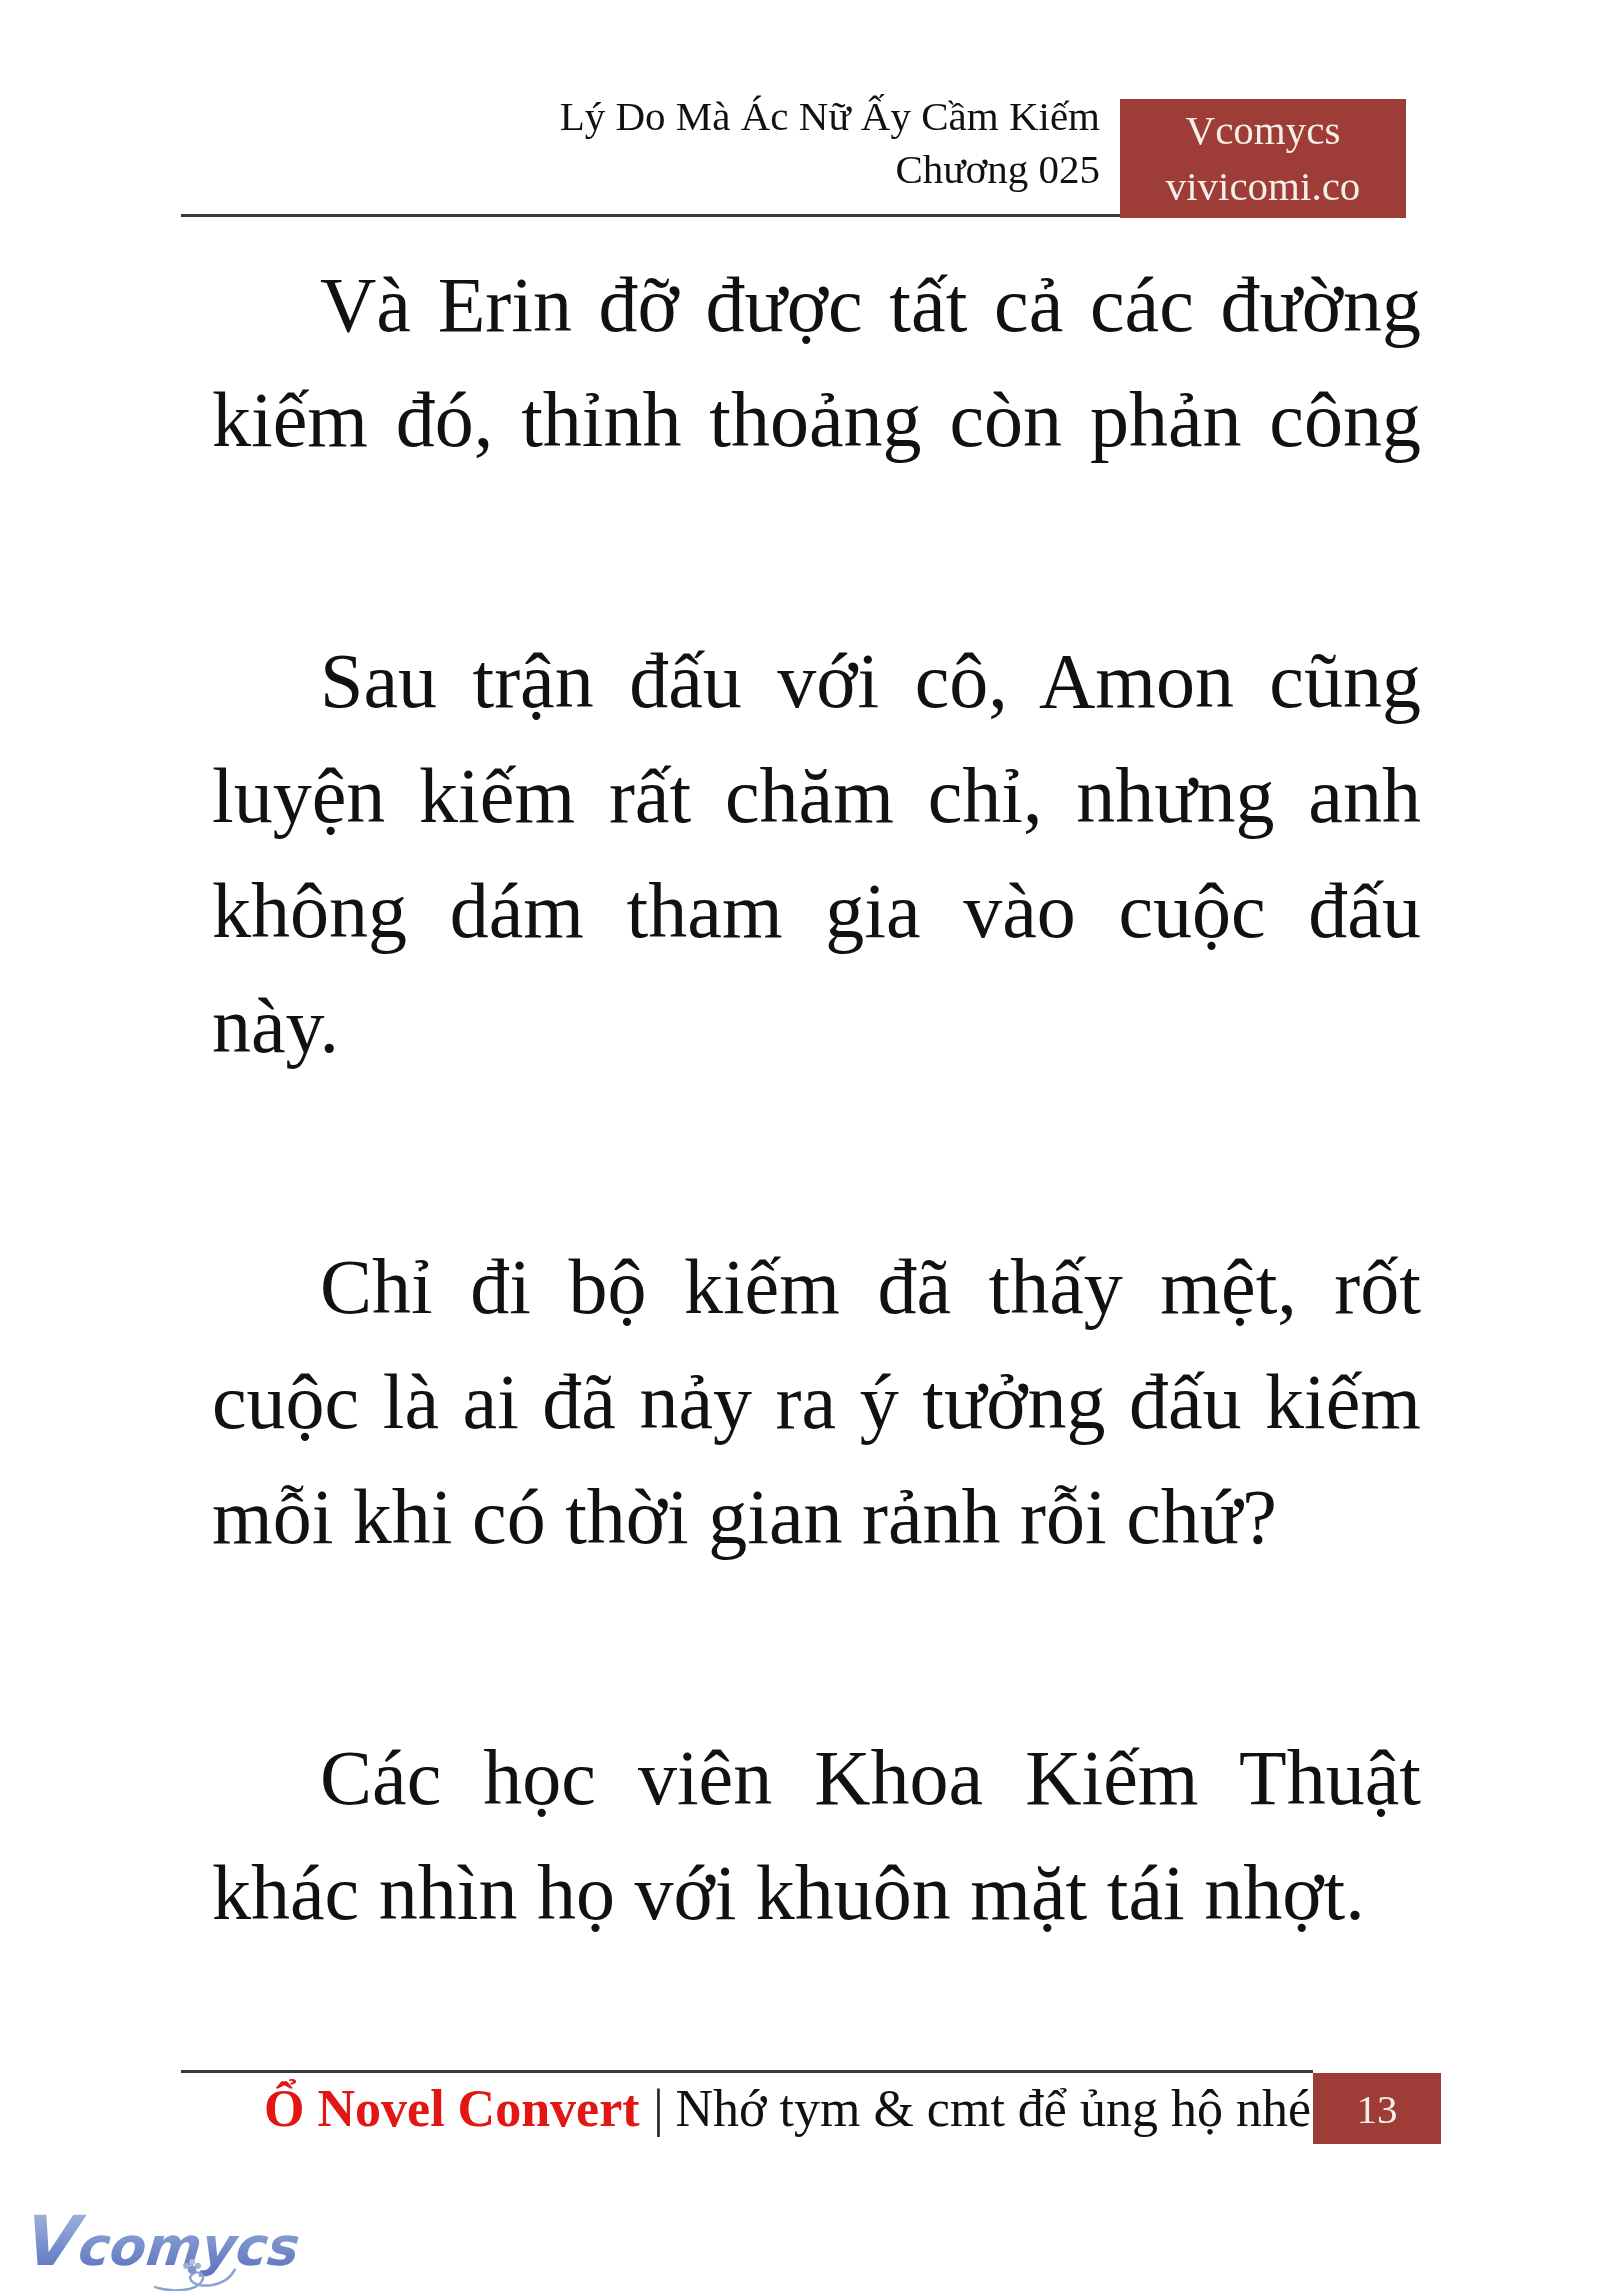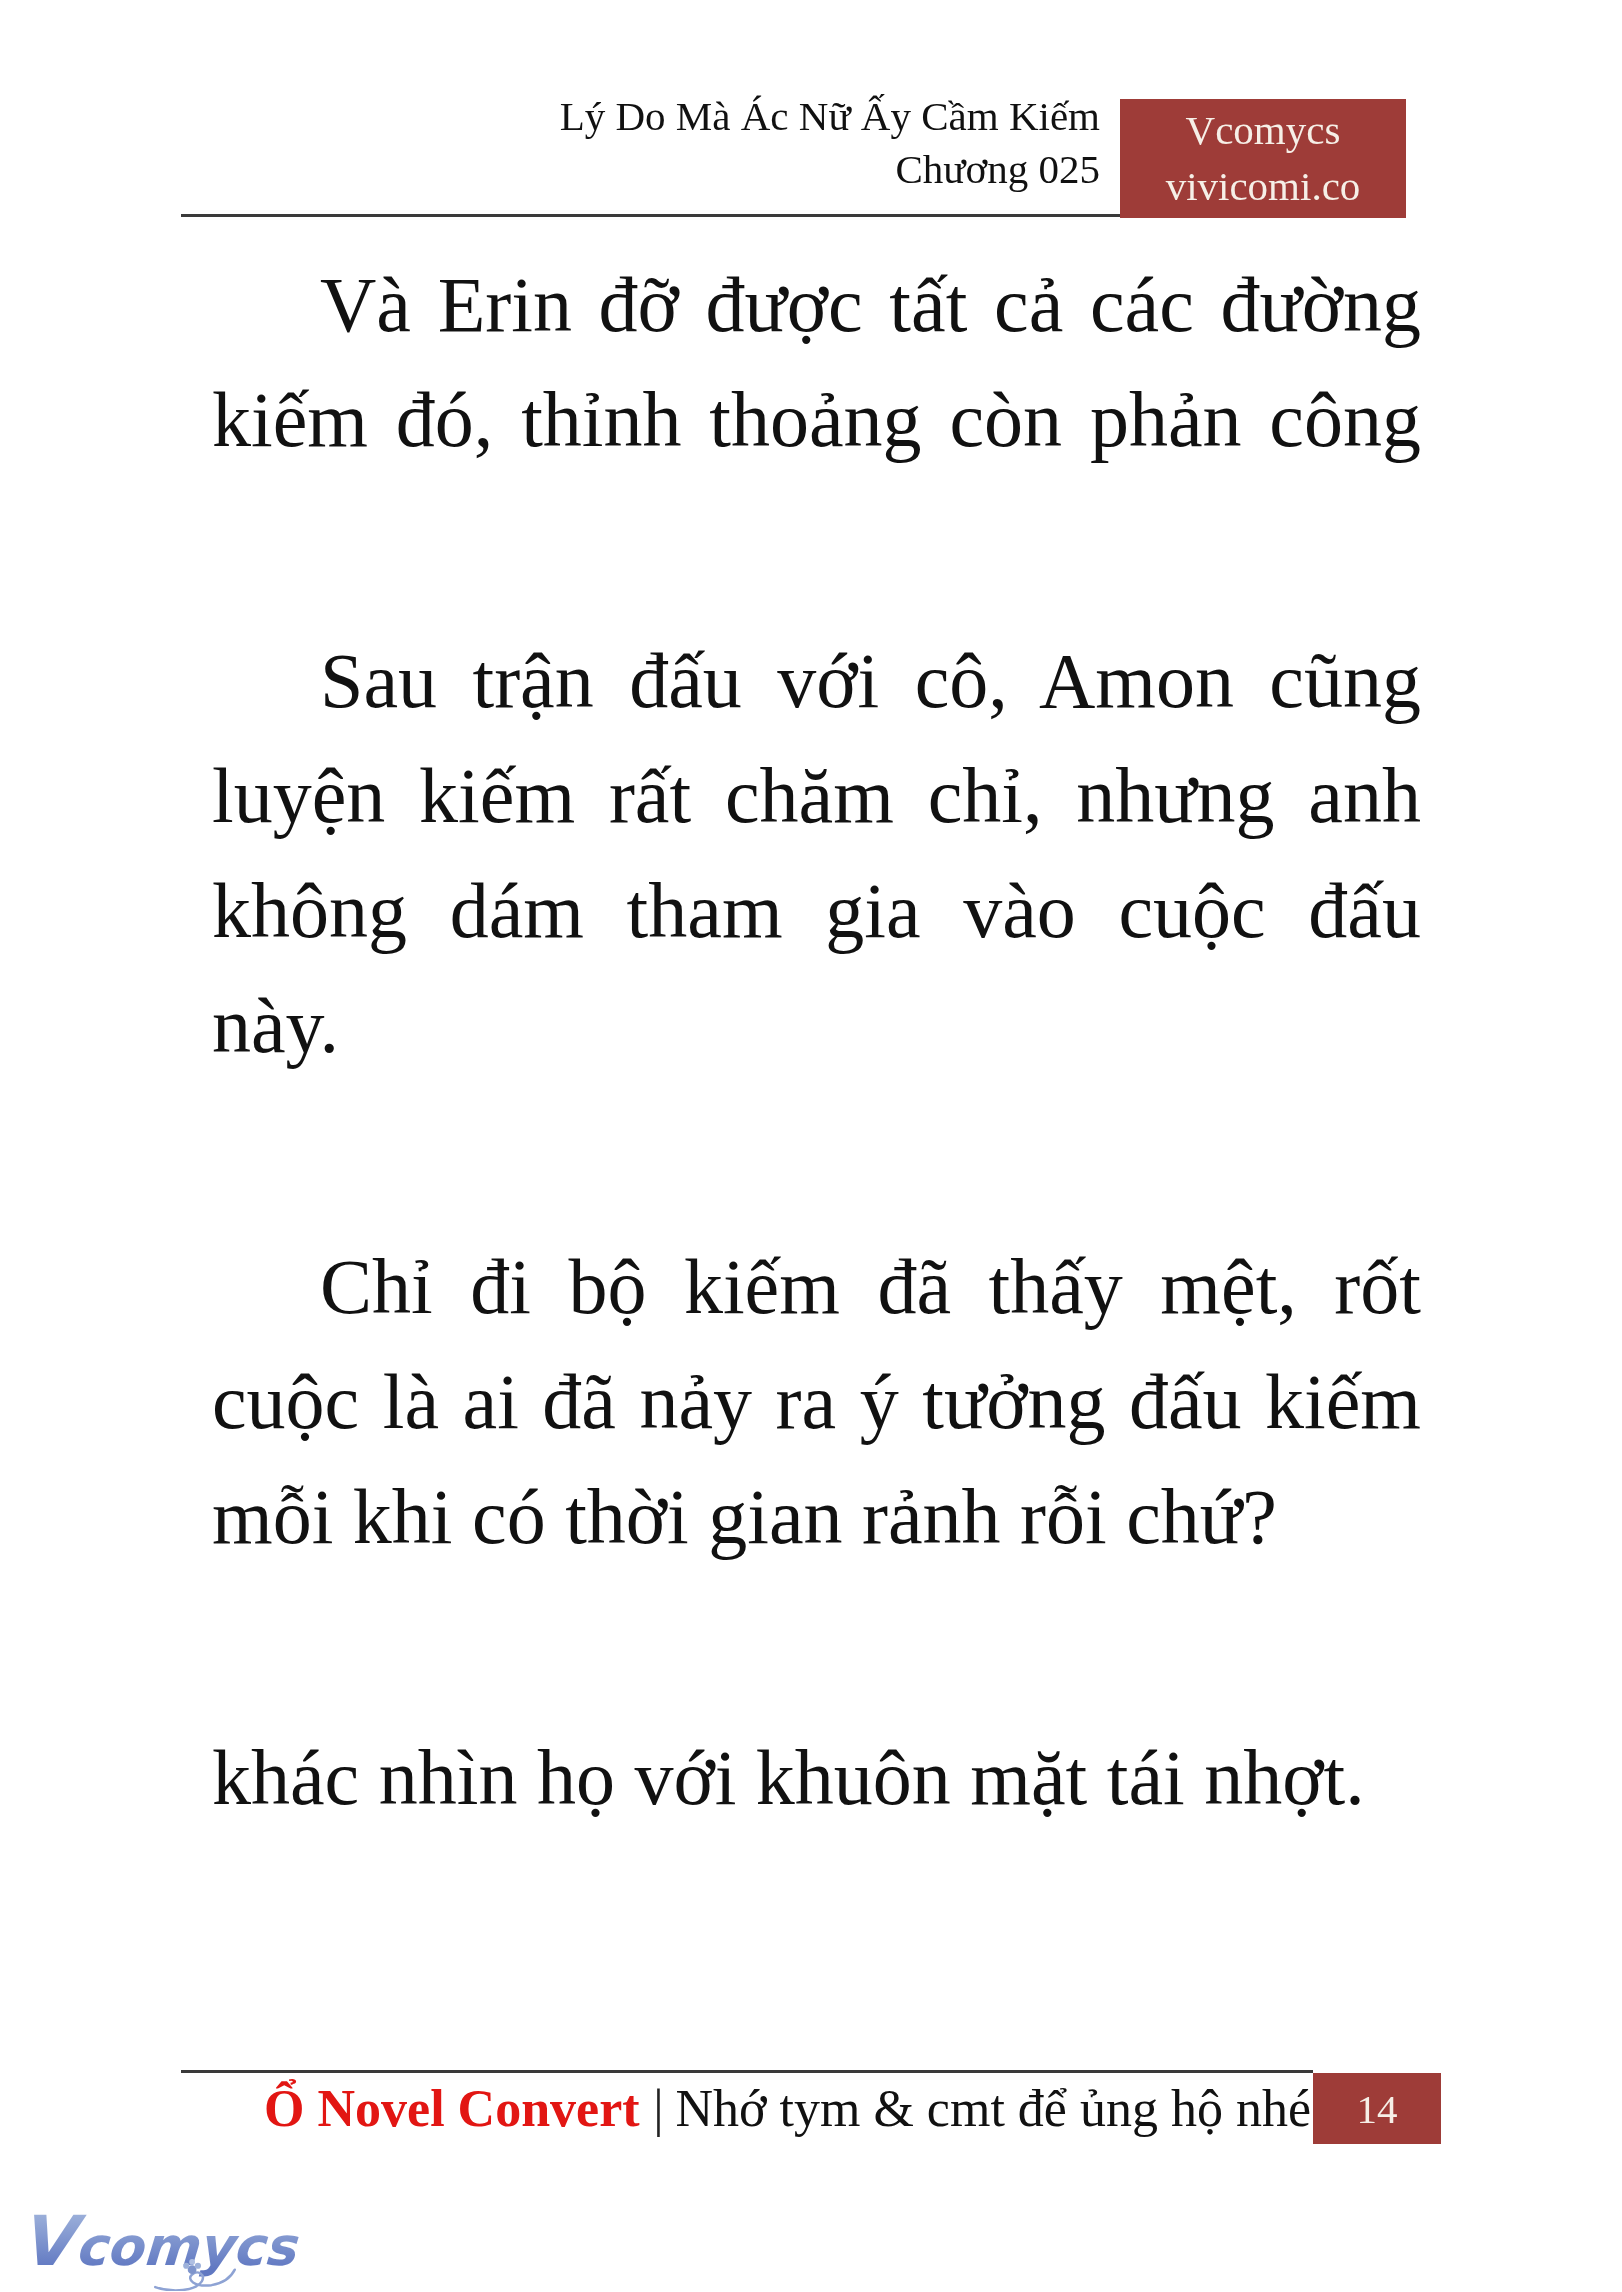--- a/index.html
+++ b/index.html
@@ -166,32 +166,33 @@
         <div class="line">luyện kiếm rất chăm chỉ, nhưng anh</div>
         <div class="line">không dám tham gia vào cuộc đấu</div>
         <div class="line last">này.</div>
       </div>
       <div class="paragraph">
         <div class="line first">Chỉ đi bộ kiếm đã thấy mệt, rốt</div>
         <div class="line">cuộc là ai đã nảy ra ý tưởng đấu kiếm</div>
         <div class="line last">mỗi khi có thời gian rảnh rỗi chứ?</div>
       </div>
       <div class="paragraph">
+        <div class="line first">Các học viên Khoa Kiếm Thuật</div>
         <div class="line last">khác nhìn họ với khuôn mặt tái nhợt.</div>
       </div>
     </div>
 
   <div class="footer-rule"></div>
 
   <div class="footer-text">
     <span class="footer-brand">Ổ Novel Convert</span><span class="footer-sep">|</span><span>Nhớ tym &amp; cmt để ủng hộ nhé</span>
   </div>
 
   <div class="page-number-box">
-    <span>14</span>
+    <span>13</span>
   </div>
 
   <div class="watermark">
     <span class="wm-text">Vcomycs</span>
     <svg class="wm-flower" viewBox="0 0 90 34">
       <path d="M4 30 C 22 36, 46 34, 52 24 C 56 17, 48 12, 42 17 C 36 22, 44 30, 62 28 C 74 26, 82 20, 86 12" fill="none" stroke="#8ea3d4" stroke-width="2.5" stroke-linecap="round"></path>
       <circle cx="42" cy="12" r="4.5" fill="#7f95cc"></circle>
       <circle cx="36" cy="8" r="3.2" fill="#9db1da"></circle>
       <circle cx="48" cy="8" r="3.2" fill="#9db1da"></circle>
       <circle cx="42" cy="4" r="3.0" fill="#aebfe2"></circle>

